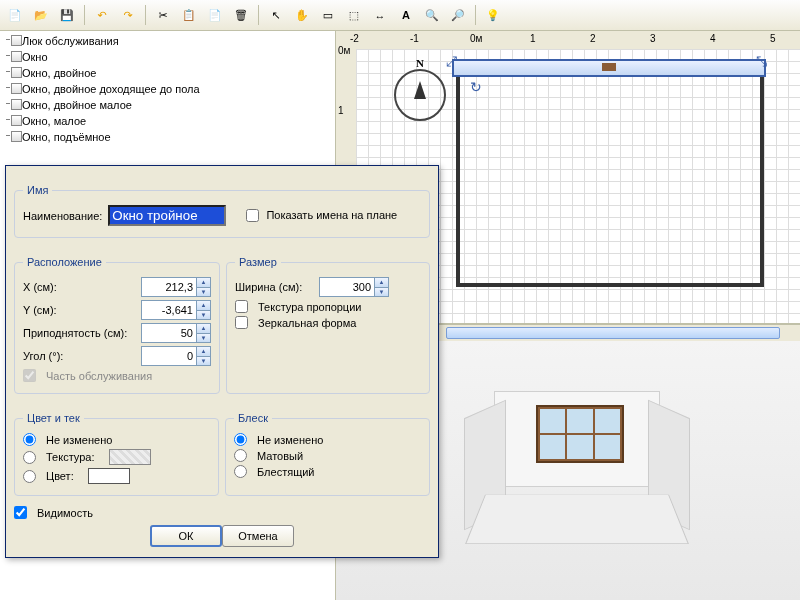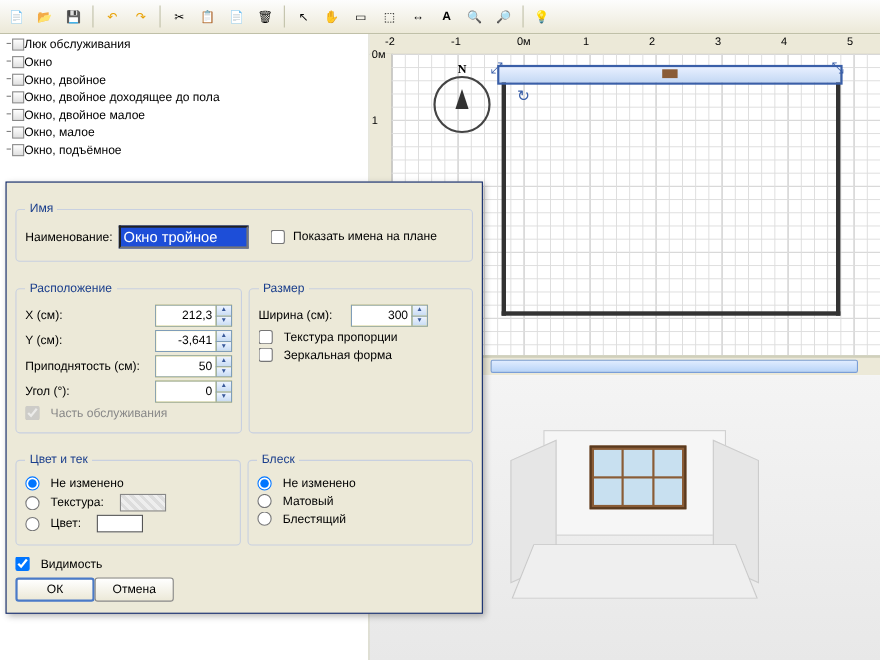--- a/index.html
+++ b/index.html
@@ -52,21 +52,21 @@
 .spinner{display:flex;border:1px solid #7f9db9;height:18px;background:#fde047}
 .spinner input{border:none;width:48px;text-align:right;padding:0 3px;font-size:11px;font-family:inherit;outline:none}
 .spin-btns{display:flex;flex-direction:column;width:14px;height:18px}
 .spin-btns div{flex:1;background:linear-gradient(#eef4ff,#c8dcf4);border-left:1px solid #7f9db9;font-size:6px;text-align:center;line-height:8px;color:#3a5a9a;cursor:pointer}
 .spin-btns div:first-child{border-bottom:1px solid #7f9db9}
 .two-col{display:flex;gap:6px}
 .two-col>fieldset{flex:1}
 input[type=checkbox],input[type=radio]{margin:0 4px 0 0;vertical-align:middle}
 .color-swatch{display:inline-block;width:40px;height:14px;border:1px solid #555;background:#fff;margin-left:8px}
 .tex-swatch{display:inline-block;width:40px;height:14px;border:1px solid #888;background:repeating-linear-gradient(45deg,#eee,#eee 3px,#ddd 3px,#ddd 6px);margin-left:8px}
-.dlg-buttons{display:flex;margin-top:6px}
+.dlg-buttons{display:flex;justify-content:center;margin-top:6px}
 .btn{min-width:72px;height:22px;background:linear-gradient(#fff,#ece9d8);border:1px solid #888;border-radius:3px;font-size:11px;font-family:inherit;cursor:pointer}
 .btn.default{border:2px solid #4a7ac8}
 .disabled{color:#888}
 .lab-col{width:112px;display:inline-block}
 .lab-col2{width:78px;display:inline-block}
 </style>
 </head>
 <body>
 
 <div class="toolbar">

